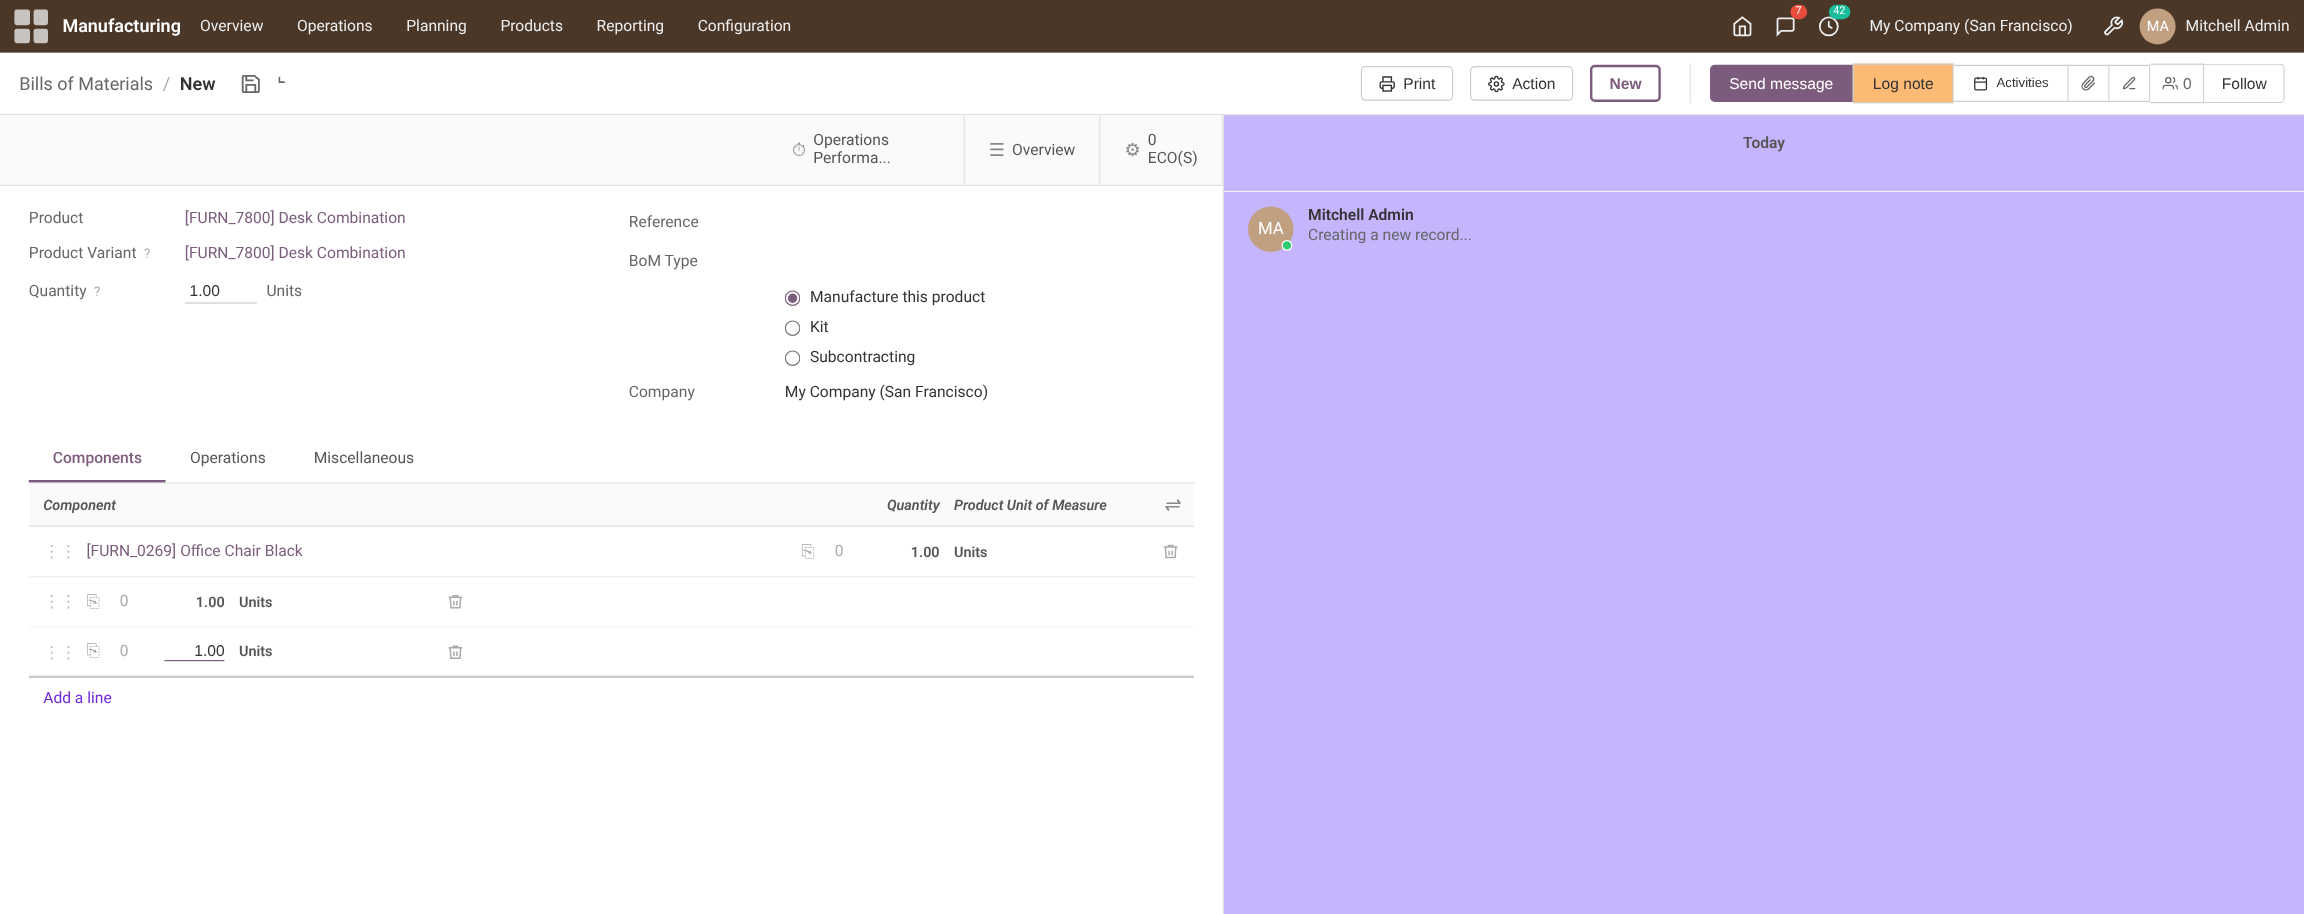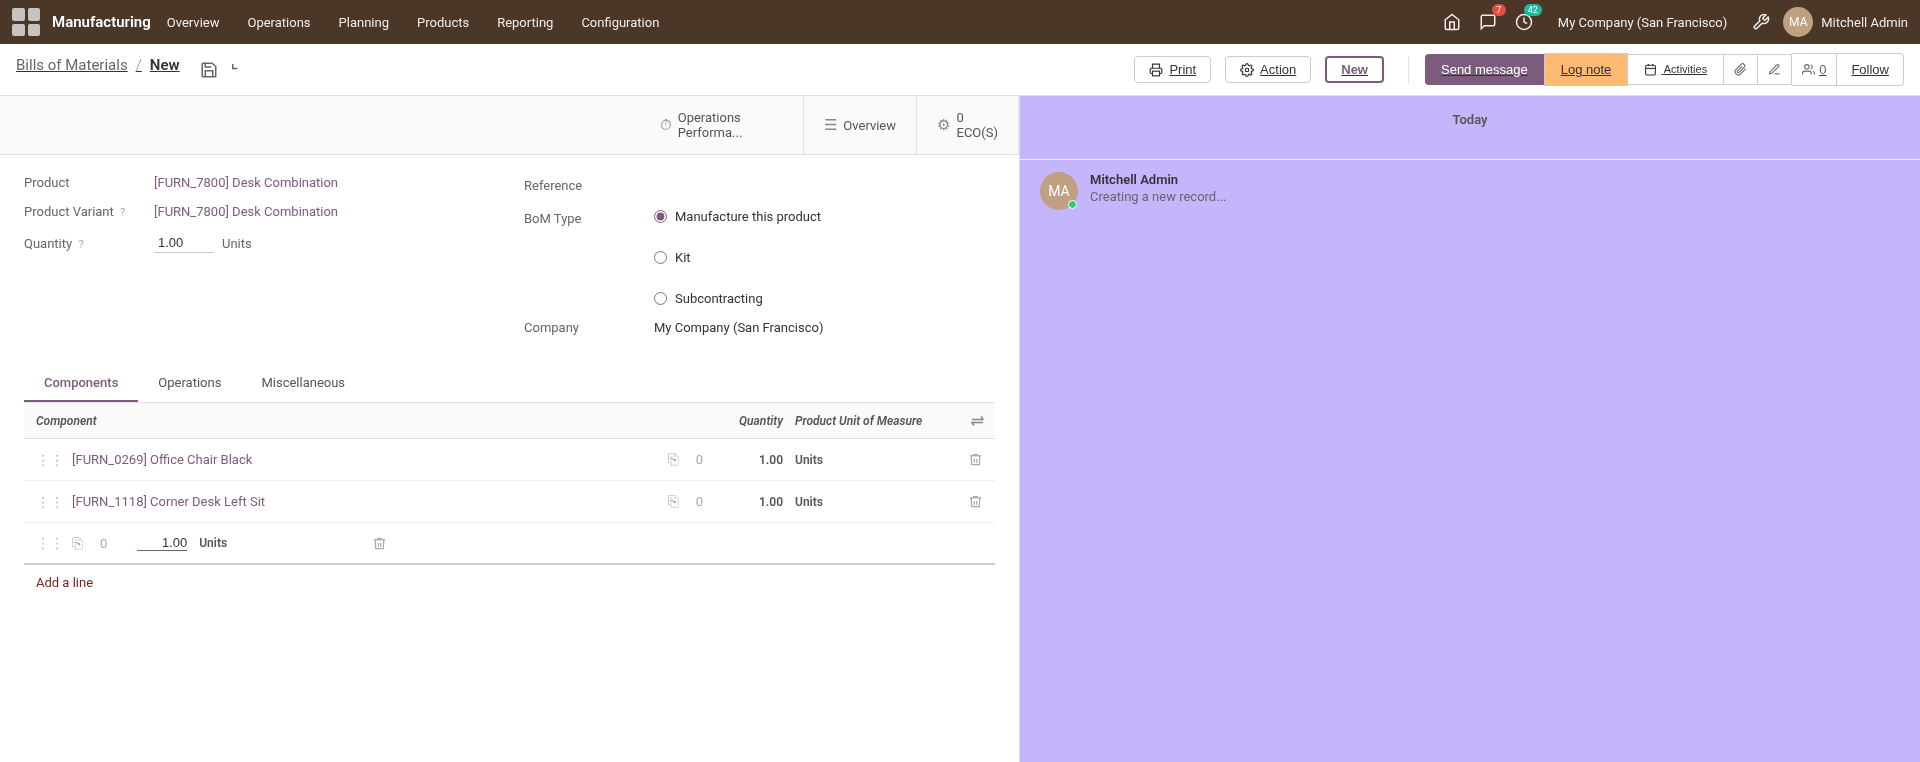--- a/index.html
+++ b/index.html
@@ -48,24 +48,24 @@
       width: 30px; height: 30px; border-radius: 50%; background: #c0a080;
       display: flex; align-items: center; justify-content: center; font-size: 12px; color: #fff; cursor: pointer;
     }
     .admin-name { color: #eee; font-size: 13px; cursor: pointer; }
 
     
     .breadcrumb-bar {
       background: #fff;
       border-bottom: 1px solid #e0e0e0;
       display: flex;
+      align-items: center;
       height: 52px;
-      padding: 12px 16px;
+      padding: 0 16px;
       gap: 8px;
-      text-decoration: underline;
     }
     .breadcrumb-text { font-size: 15px; color: #666; }
     .breadcrumb-sep { color: #aaa; font-size: 15px; }
     .breadcrumb-current { font-size: 15px; font-weight: 600; color: #333; }
     .breadcrumb-actions { display: flex; align-items: center; gap: 6px; margin-left: 8px; }
     .bc-icon-btn {
       color: #666; cursor: pointer; padding: 4px;
       display: flex; align-items: center; justify-content: center;
       font-size: 16px;
     }
@@ -152,21 +152,21 @@
     .ref-group { display: flex; align-items: center; margin-bottom: 14px; }
     .ref-label { font-size: 13px; color: #666; min-width: 130px; }
     .ref-input {
       border: none; border-bottom: 1px solid transparent; outline: none;
       font-size: 13px; padding: 2px 4px; color: #333; width: 200px;
     }
 
     
     .bom-type-group { display: flex; align-items: flex-start; margin-bottom: 14px; }
     .bom-type-label { font-size: 13px; color: #666; min-width: 130px; padding-top: 2px; }
-    .radio-options { display: flex; flex-direction: column; gap: 26px; }
+    .radio-options { display: flex; flex-direction: column; gap: 10px; margin-top: 32px; }
     .radio-option { display: flex; align-items: center; gap: 8px; cursor: pointer; font-size: 13px; }
     .radio-option input[type="radio"] { accent-color: #7c5c7c; cursor: pointer; }
 
     
     .company-group { display: flex; align-items: center; margin-bottom: 14px; }
     .company-label { font-size: 13px; color: #666; min-width: 130px; }
     .company-value { font-size: 13px; color: #333; }
 
     
     .inner-tabs {
@@ -201,21 +201,21 @@
     .drag-handle { color: #bbb; margin-right: 8px; cursor: grab; font-size: 14px; }
     .comp-name { flex: 1; font-size: 13px; color: #7c5c7c; cursor: pointer; display: flex; align-items: center; gap: 6px; }
     .comp-copy { color: #aaa; cursor: pointer; font-size: 14px; margin-right: 4px; }
     .comp-qty-input {
       width: 50px; text-align: right; border: none; border-bottom: 1px solid #7c5c7c;
       outline: none; font-size: 13px; color: #333;
     }
     .comp-delete { width: 40px; display: flex; justify-content: flex-end; color: #aaa; cursor: pointer; font-size: 16px; }
 
     .add-line-btn {
-      color: #7f1d1d; cursor: pointer; font-size: 13px;
+      color: #6d28d9; cursor: pointer; font-size: 13px;
       padding: 10px 12px; display: inline-flex; align-items: center; gap: 4px;
     }
 
     
     .right-panel {
       flex: 1;
       background: #c4b5fd;
       padding: 0;
       overflow-y: auto;
     }
@@ -480,23 +480,20 @@
                 <path d="M10 11v6"></path>
                 <path d="M14 11v6"></path>
                 <path d="M9 6V4h6v2"></path>
               </svg>
           </div>
         </div>
 
         
         <div class="comp-row">
           <span class="drag-handle">⋮⋮</span>
-          <div class="comp-name">
-            <span>[FURN_1118] Corner Desk Left Sit</span>
-          </div>
           <span class="comp-copy">⎘</span>
           <span style="color:#aaa; width:20px; font-size:13px; text-align:right;">0</span>
           <div class="comp-col-qty">1.00</div>
           <div class="comp-col-uom">Units</div>
           <div class="comp-delete">
             <svg width="15" height="15" viewBox="0 0 24 24" fill="none" stroke="currentColor" stroke-width="2">
                 <polyline points="3 6 5 6 21 6"></polyline>
                 <path d="M19 6l-1 14H6L5 6"></path>
                 <path d="M10 11v6"></path>
                 <path d="M14 11v6"></path>

